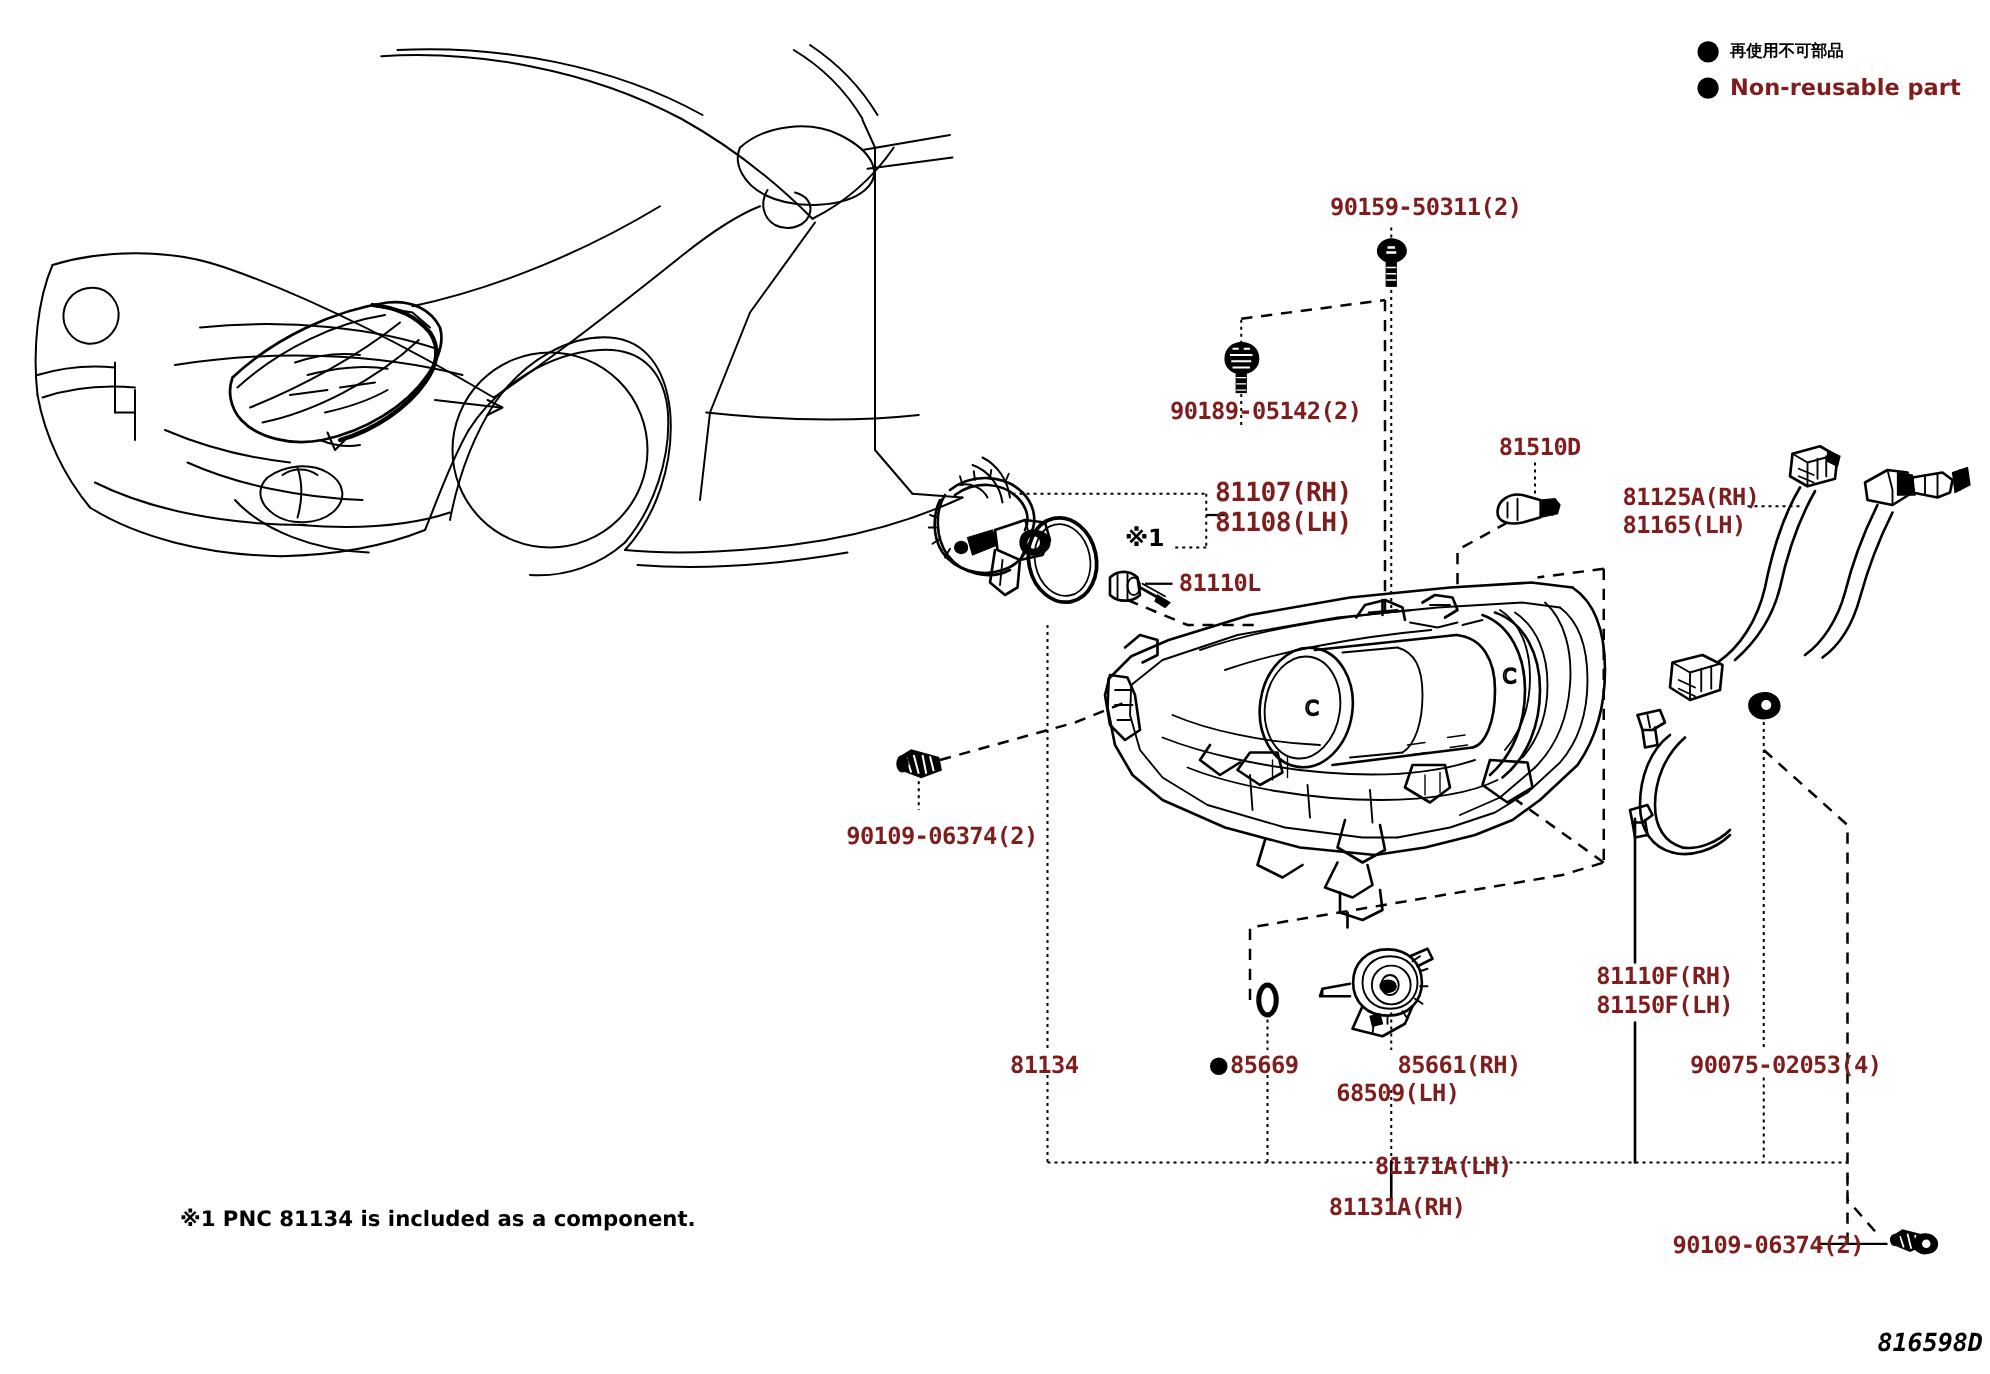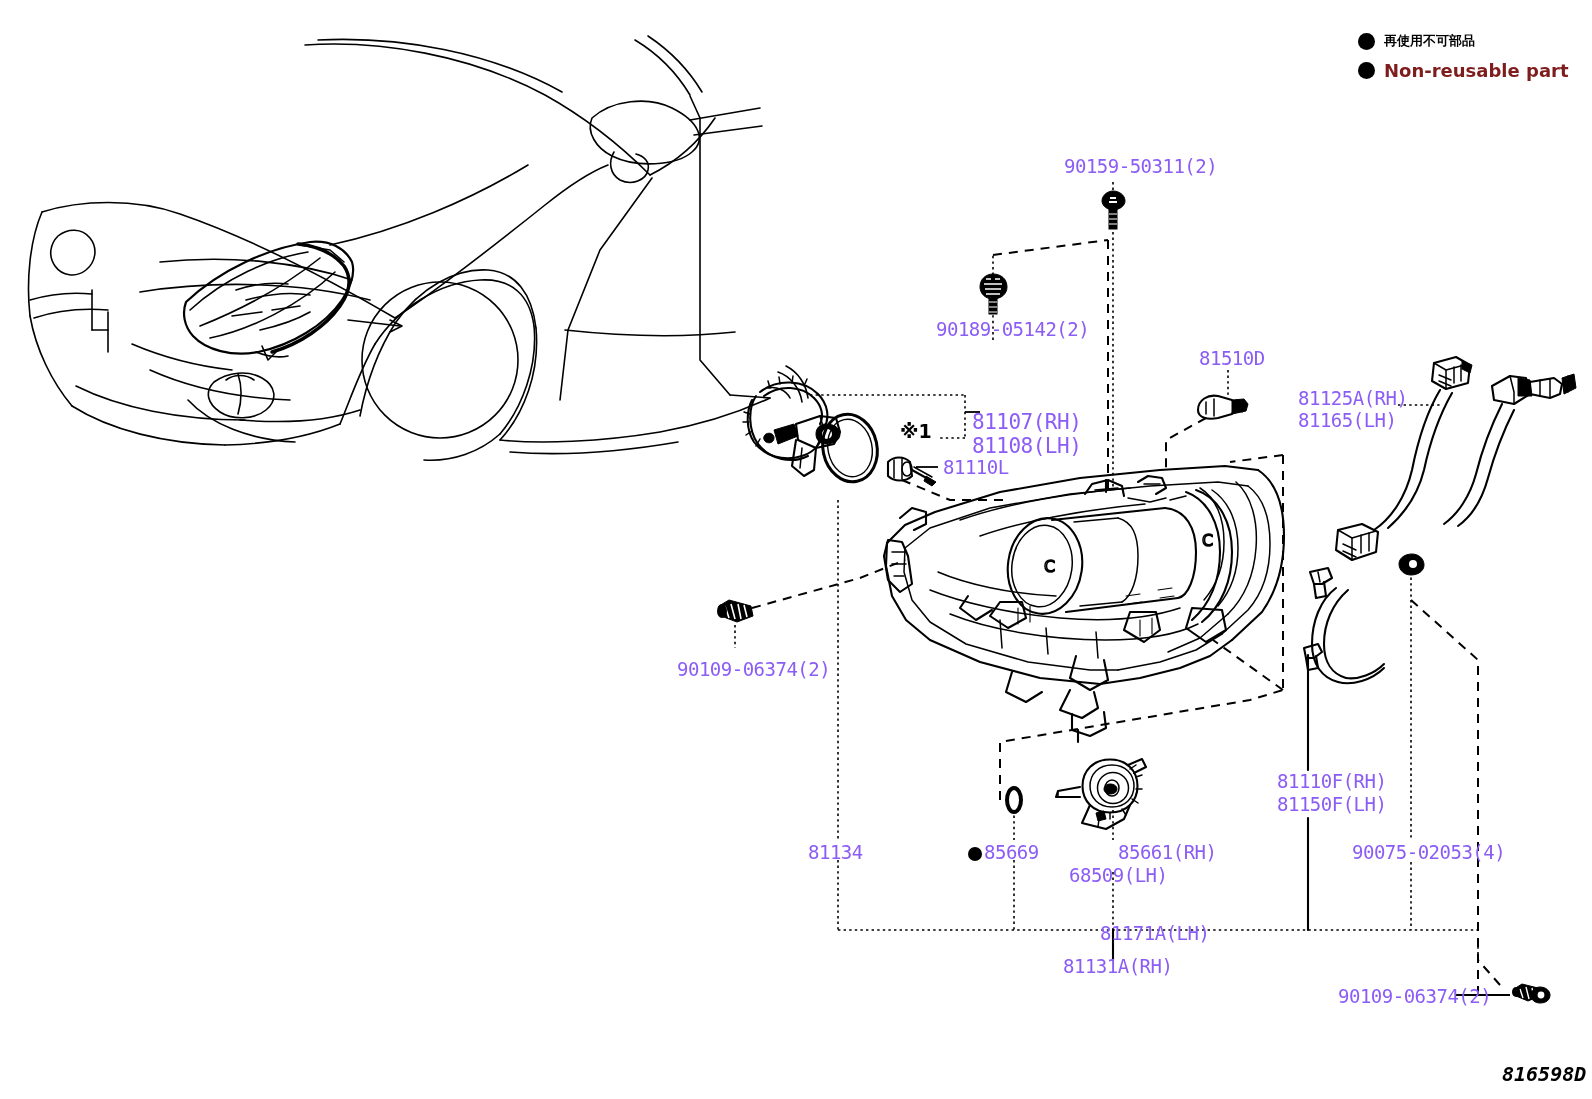--- a/index.html
+++ b/index.html
@@ -20,27 +20,27 @@
   svg.layer {
     position: absolute;
     left: 0;
     top: 0;
     width: 1592px;
     height: 1099px;
   }
   .lbl {
     position: absolute;
     font-family: "DejaVu Sans Mono", "Liberation Mono", monospace;
-    font-weight: normal;
-    color: #8b5cf6;
+    font-weight: bold;
+    color: #7f1d1d;
     white-space: pre;
     line-height: 1.18;
     letter-spacing: -0.5px;
   }
-  .lbl-22 { font-size: 21px; margin-top: 28px; }
+  .lbl-22 { font-size: 21px; }
   .lbl-19 { font-size: 19px; }
   .legend-row {
     position: absolute;
     display: flex;
     align-items: center;
     gap: 9px;
   }
   .dot {
     width: 17px;
     height: 17px;
@@ -554,15 +554,16 @@
   <div class="lbl lbl-19" style="left:1277px; top:770px;">81110F(RH)</div>
   <div class="lbl lbl-19" style="left:1277px; top:793px;">81150F(LH)</div>
 
   <div class="lbl lbl-19" style="left:1352px; top:841px;">90075-02053(4)</div>
 
   <div class="lbl lbl-19" style="left:1063px; top:955px;text-align:center;">81131A(RH)</div>
   <div class="lbl lbl-19" style="left:1100px; top:922px;">81171A(LH)</div>
 
   <div class="lbl lbl-19" style="left:1338px; top:985px;">90109-06374(2)</div>
 
+  <div class="note" style="left:144px; top:966px;">※1 PNC 81134 is included as a component.</div>
   <div class="diagid" style="left:1502px; top:1062px;">816598D</div>
 
 </div>
 
 </body></html>

